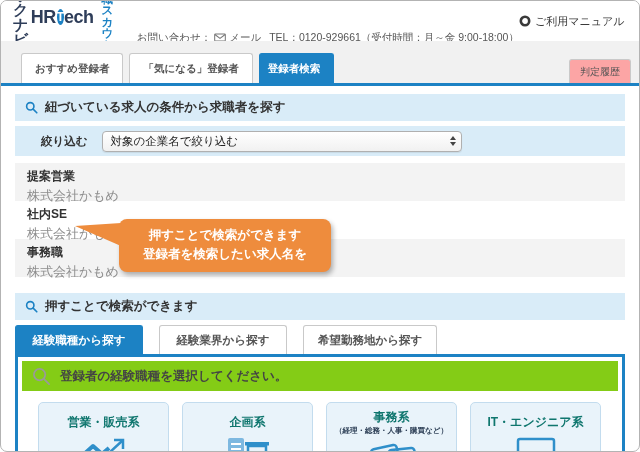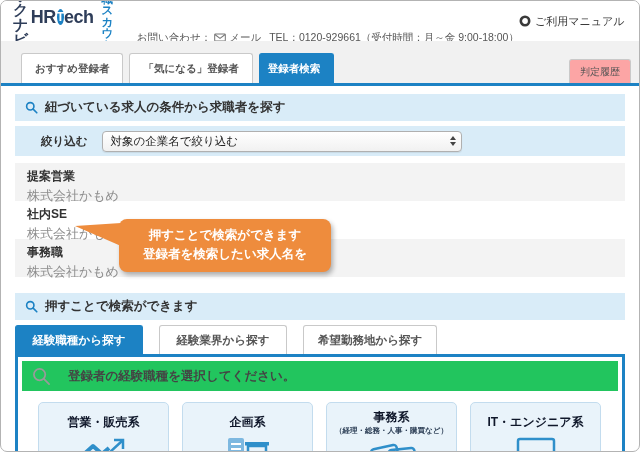--- a/index.html
+++ b/index.html
@@ -64,27 +64,27 @@
 
   .sec-header2 { margin-top:16px; }
 
   .tabs2 { margin-top:5px; display:flex; gap:16px; height:29px; }
   .tab2 { display:flex; align-items:center; justify-content:center; min-width:128px; padding:0 14px;
           font-size:11.5px; font-weight:bold; color:#555; background:#fff; border:1px solid #c9c9c9;
           border-bottom:none; border-radius:3px 3px 0 0; cursor:pointer; }
   .tab2.active { background:#1c82c4; color:#fff; border-color:#1c82c4; }
 
   .panel { border:3px solid #1c82c4; border-bottom:none; height:112px; }
-  .prompt-bar { margin:4px; height:30px; background:#22c55e; display:flex; align-items:center; gap:17px;
+  .prompt-bar { margin:4px; height:30px; background:#84cc16; display:flex; align-items:center; gap:9px;
                 padding:0 10px; font-size:12.5px; font-weight:bold; color:#444; }
   .cards { display:flex; gap:13px; padding:7px 20px 0; }
   .card { width:131px; height:80px; background:#e9f3fa; border:1px solid #c3dcee; border-radius:5px;
           text-align:center; padding-top:11px; cursor:pointer; }
   .card.two-line { padding-top:6px; }
-  .card-title { font-size:12px; font-weight:bold; color:#0f172a; }
+  .card-title { font-size:12px; font-weight:bold; color:#0f766e; }
   .card-sub { display:block; font-size:7.5px; font-weight:bold; color:#2c3e55; margin-top:0; }
   .card-icon { margin-top:5px; }
   .card.two-line .card-icon { margin-top:2px; }
 
   
   .tooltip { position:absolute; left:118px; top:218px; width:212px; padding:7px 6px 8px;
              background:#ee8c3d; border-radius:8px; color:#fff; font-size:12.5px; font-weight:bold;
              text-align:center; line-height:1.5; box-shadow:2px 3px 5px rgba(0,0,0,.3); z-index:5; }
   .tooltip .line { display:block; }
   .pointer { position:absolute; left:-44px; top:4px; }

